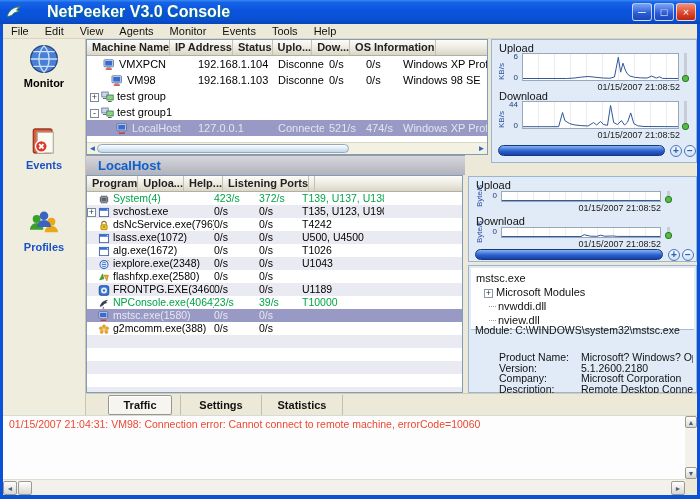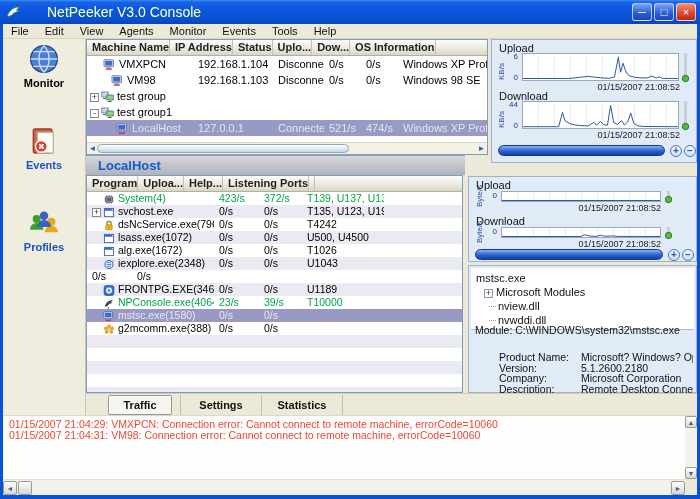--- a/index.html
+++ b/index.html
@@ -5,21 +5,21 @@
   * { margin:0; padding:0; box-sizing:border-box; }
   html,body { background:#d8d4c8; font-family:"Liberation Sans",sans-serif; }
   #win { position:relative; width:700px; height:499px; background:#ece9d8; overflow:hidden;
          font-family:"Liberation Sans",sans-serif; }
 
   
   .titlebar { position:absolute; left:0; top:0; width:700px; height:24px;
     background:linear-gradient(180deg,#3a8af2 0%,#1663e8 10%,#0a54dd 45%,#0a50d4 80%,#0845b8 100%);
     display:flex; align-items:center; padding:0 4px; }
   .logo { width:16px; height:16px; margin:0 4px 0 2px; flex:0 0 auto; }
-  .title-text { color:#fff; font-size:14px; font-weight:normal; text-shadow:1px 1px 1px #0838; flex:1;
+  .title-text { color:#fff; font-size:16px; font-weight:bold; text-shadow:1px 1px 1px #0838; flex:1;
     white-space:nowrap; overflow:hidden;padding-left:21px; }
   .winbtns { display:flex; gap:2px; }
   .wbtn { width:20px; height:18px; border-radius:3px; border:1px solid #ffffffaa;
     color:#fff; font-size:11px; line-height:16px; text-align:center;
     background:linear-gradient(180deg,#7aa4f4,#2a5ad4 60%,#1a46b8); cursor:default; }
   .wbtn.close { background:linear-gradient(180deg,#f0927a,#dd4830 55%,#b82810); }
 
   .menubar { position:absolute; left:3px; top:24px; width:694px; height:15px;
     background:#ece9d8; border-bottom:1px solid #d8d4c4; display:flex; align-items:center; }
   .menu-item { font-size:11px; color:#111; padding:0 8px; }
@@ -88,21 +88,21 @@
     background:linear-gradient(180deg,#d6d6dc,#b2b2bc); border-top:1px solid #9a9aa2;
     font-size:13px; font-weight:bold; color:#1060cc; line-height:20px; padding-left:12px; }
 
   
   .prog-panel { position:absolute; left:86px; top:175px; width:377px; height:218px;
     background:#fff; border:1px solid #7f9db9; }
   .p-name{width:127px}.p-up{width:45px}.p-down{width:43px}.p-ports{width:82px}.p-extra{flex:1}
   .ptable-body { position:absolute; left:0; top:16px; right:0; bottom:0;
     background:repeating-linear-gradient(180deg,#ffffff 0 13px,#eaeaf2 13px 26px); }
   .prow { display:flex; height:13px; line-height:13px; font-size:10.5px; color:#000; white-space:nowrap; }
-  .prow > div { overflow:hidden; padding-left:5px; }
+  .prow > div { overflow:hidden; }
   .prow .exp { display:inline-block; width:9px; height:9px; border:1px solid #7a8a9a; background:#fff;
     font-size:9px; line-height:7px; text-align:center; vertical-align:middle; margin-right:2px; color:#333; }
   .prow .exp.noexp { visibility:hidden; }
   .prow .ico, .prow .ico svg { width:12px; height:11px; }
   .prow.selected { background:#9899c5; color:#e8e8f0; }
   .prow.c-green { color:#00a546; }
 
   
   .br-panel { position:absolute; left:468px; top:265px; width:229px; height:128px;
     background:#e0ebf7; border:1px solid #9db4cc; }
@@ -419,20 +419,26 @@
                 <path d="M3.6 6h4.8M4 4.4c1.2-1 3-1 4 0M4 7.6c1.2 1 3 1 4 0" stroke="#2a6ad0" stroke-width="0.9" fill="none"></path>
                 <path d="M9.2 2.2c1.6-0.8 2.6-0.6 2.4 0.4" stroke="#e8a020" stroke-width="0.9" fill="none"></path>
               </svg></span><span>iexplore.exe(2348)</span>
     </div>
     <div class="p-up">0/s</div>
     <div class="p-down">0/s</div>
     <div class="p-ports">U1043</div>
     <div class="p-extra"></div>
   </div>
         <div class="prow">
+    <div class="p-name">
+      <span class="exp noexp"></span><span class="ico"><svg viewBox="0 0 12 12">
+                <path d="M1.2 8.6L4.4 2l1.6 5.4z" fill="#48a830" stroke="#2a6a1a" stroke-width="0.5"></path>
+                <path d="M6 4.6L9.2 11l1.6-6.4z" fill="#e8b418" stroke="#8a6a08" stroke-width="0.5" transform="translate(0,-1.2)"></path>
+              </svg></span><span>flashfxp.exe(2580)</span>
+    </div>
     <div class="p-up">0/s</div>
     <div class="p-down">0/s</div>
     <div class="p-ports"></div>
     <div class="p-extra"></div>
   </div>
         <div class="prow alt">
     <div class="p-name">
       <span class="exp noexp"></span><span class="ico"><svg viewBox="0 0 12 12">
                 <rect x="0.8" y="0.8" width="10.4" height="10.4" rx="2" fill="#3a7ad6" stroke="#1c4890"></rect>
                 <circle cx="6" cy="6" r="3.2" fill="#eaf2fc"></circle>
@@ -523,25 +529,25 @@
     <span class="zoombtn" style="left:213px;top:72px">−</span>
   </div>
 
   <div class="br-panel">
     <div class="tree">
       <div class="tree-row"><span>mstsc.exe</span></div>
       <div class="tree-row tree-group">
         <span class="exp">+</span><span>Microsoft Modules</span>
       </div>
       <div>
+          <div class="tree-row tree-leaf alt">
+    <span>nvwddi.dll</span>
+  </div>
           <div class="tree-row tree-leaf">
     <span>nview.dll</span>
-  </div>
-          <div class="tree-row tree-leaf alt">
-    <span>nvwddi.dll</span>
   </div>
         </div>
     </div>
     <div class="module-line">Module: C:\WINDOWS\system32\mstsc.exe</div>
     <div class="fields">
         <div class="field-row">
     <span class="f-label">Product Name:</span>
     <span class="f-value">Microsoft? Windows? Operating System</span>
   </div>
         <div class="field-row alt">
@@ -566,21 +572,20 @@
       <div class="tab alt">
     <span class="tab-label">Settings</span>
   </div>
       <div class="tab alt">
     <span class="tab-label">Statistics</span>
   </div>
     </div>
 
   <div class="log-panel">
     <div class="log-lines">
-        <div class="log-line">01/15/2007 21:04:29: VMXPCN: Connection error: Cannot connect to remote machine, errorCode=10060</div>
         <div class="log-line alt">01/15/2007 21:04:31: VM98: Connection error: Cannot connect to remote machine, errorCode=10060</div>
       </div>
     <div class="vscroll">
       <span class="sbtn v-up">▲</span>
       <span class="sbtn v-dn">▼</span>
     </div>
     <div class="hscroll">
       <span class="sbtn h-l">◄</span>
       <span class="sbtn h-thumb"></span>
       <span class="sbtn h-r">►</span>

